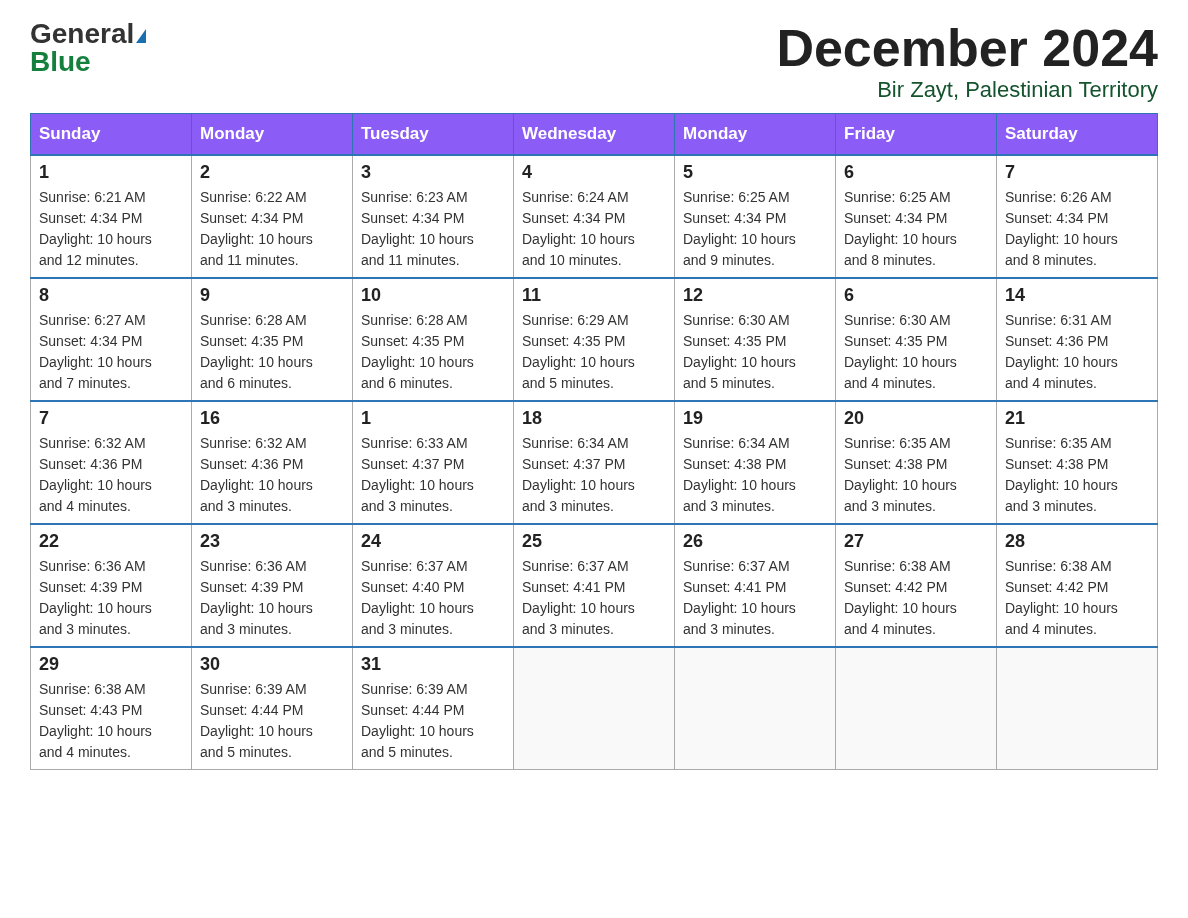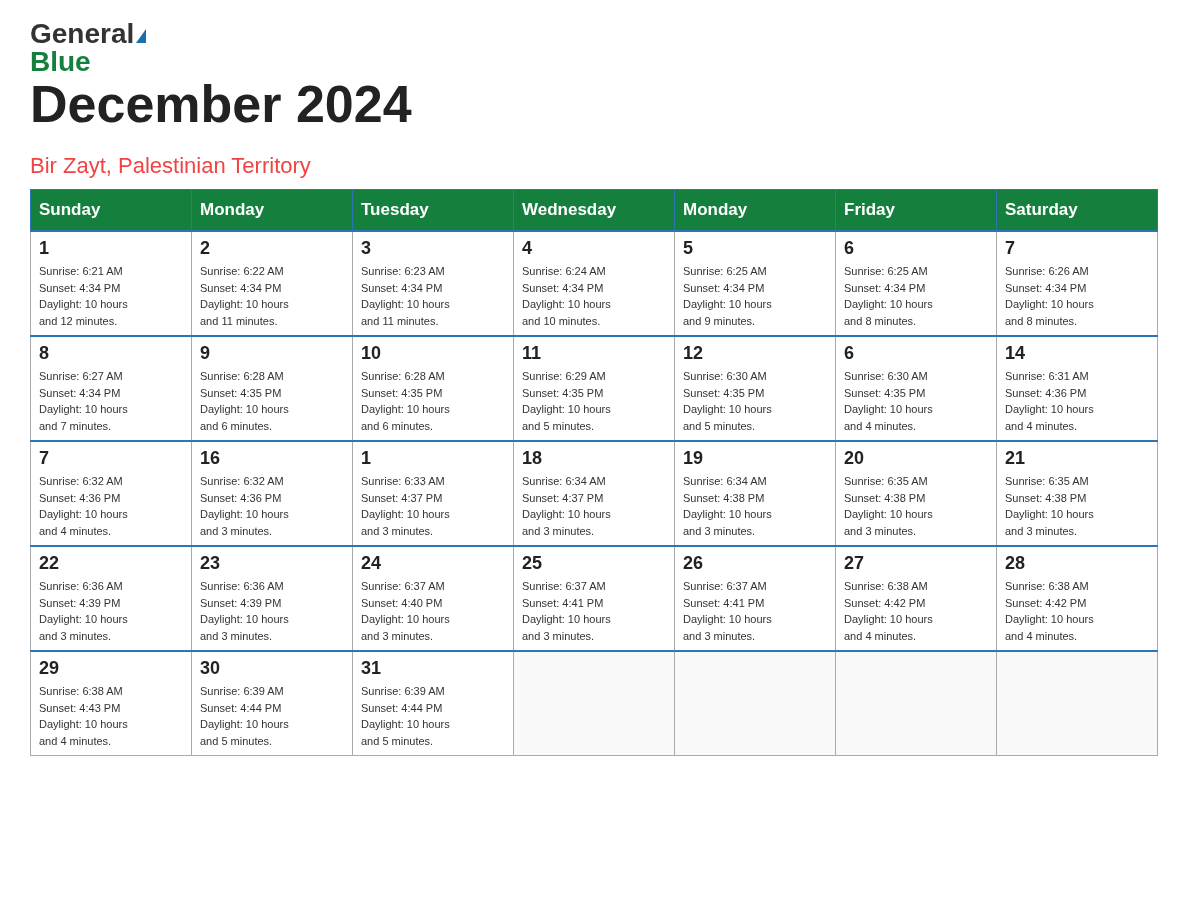--- a/index.html
+++ b/index.html
@@ -8,21 +8,20 @@
       background: #ffffff;
       padding: 20px 30px;
       width: 1188px;
       min-height: 918px;
     }
     .header-area {
       display: flex;
       justify-content: space-between;
       align-items: flex-start;
       margin-bottom: 10px;
-      flex-direction: column;
     }
     .logo-area {
       display: flex;
       flex-direction: column;
       align-items: flex-start;
     }
     .logo-text {
       font-size: 28px;
       font-weight: bold;
       color: #333;
@@ -34,40 +33,40 @@
     .logo-triangle {
       display: inline-block;
       width: 0;
       height: 0;
       border-left: 10px solid transparent;
       border-bottom: 14px solid #1a6faf;
       margin-left: 2px;
       vertical-align: middle;
     }
     .title-area {
-      text-align: left;
+      text-align: right;
     }
     .month-title {
       font-size: 52px;
       font-weight: bold;
       color: #222;
       line-height: 1.1;
     }
     .location-title {
       font-size: 22px;
-      color: #ef4444;
-      margin-top: 20px;
+      color: #14532d;
+      margin-top: 0;
     }
     table {
       width: 100%;
       border-collapse: collapse;
       margin-top: 8px;
     }
     th {
-      background-color: #15803d;
+      background-color: #8b5cf6;
       color: white;
       font-size: 17px;
       font-weight: bold;
       padding: 10px 8px;
       text-align: left;
       border: 1px solid #2e75b6;
     }
     td {
       vertical-align: top;
       padding: 6px 8px;
@@ -82,21 +81,21 @@
       background: #f9f9f9;
     }
     .day-number {
       font-size: 18px;
       font-weight: bold;
       color: #222;
       display: block;
       margin-bottom: 4px;
     }
     .day-info {
-      font-size: 11px;
+      font-size: 14px;
       line-height: 1.5;
       color: #333;
     }
     tr.week-row td {
       border-top: 2px solid #2e75b6;
     }
   </style>
 </head>
 <body>
 

